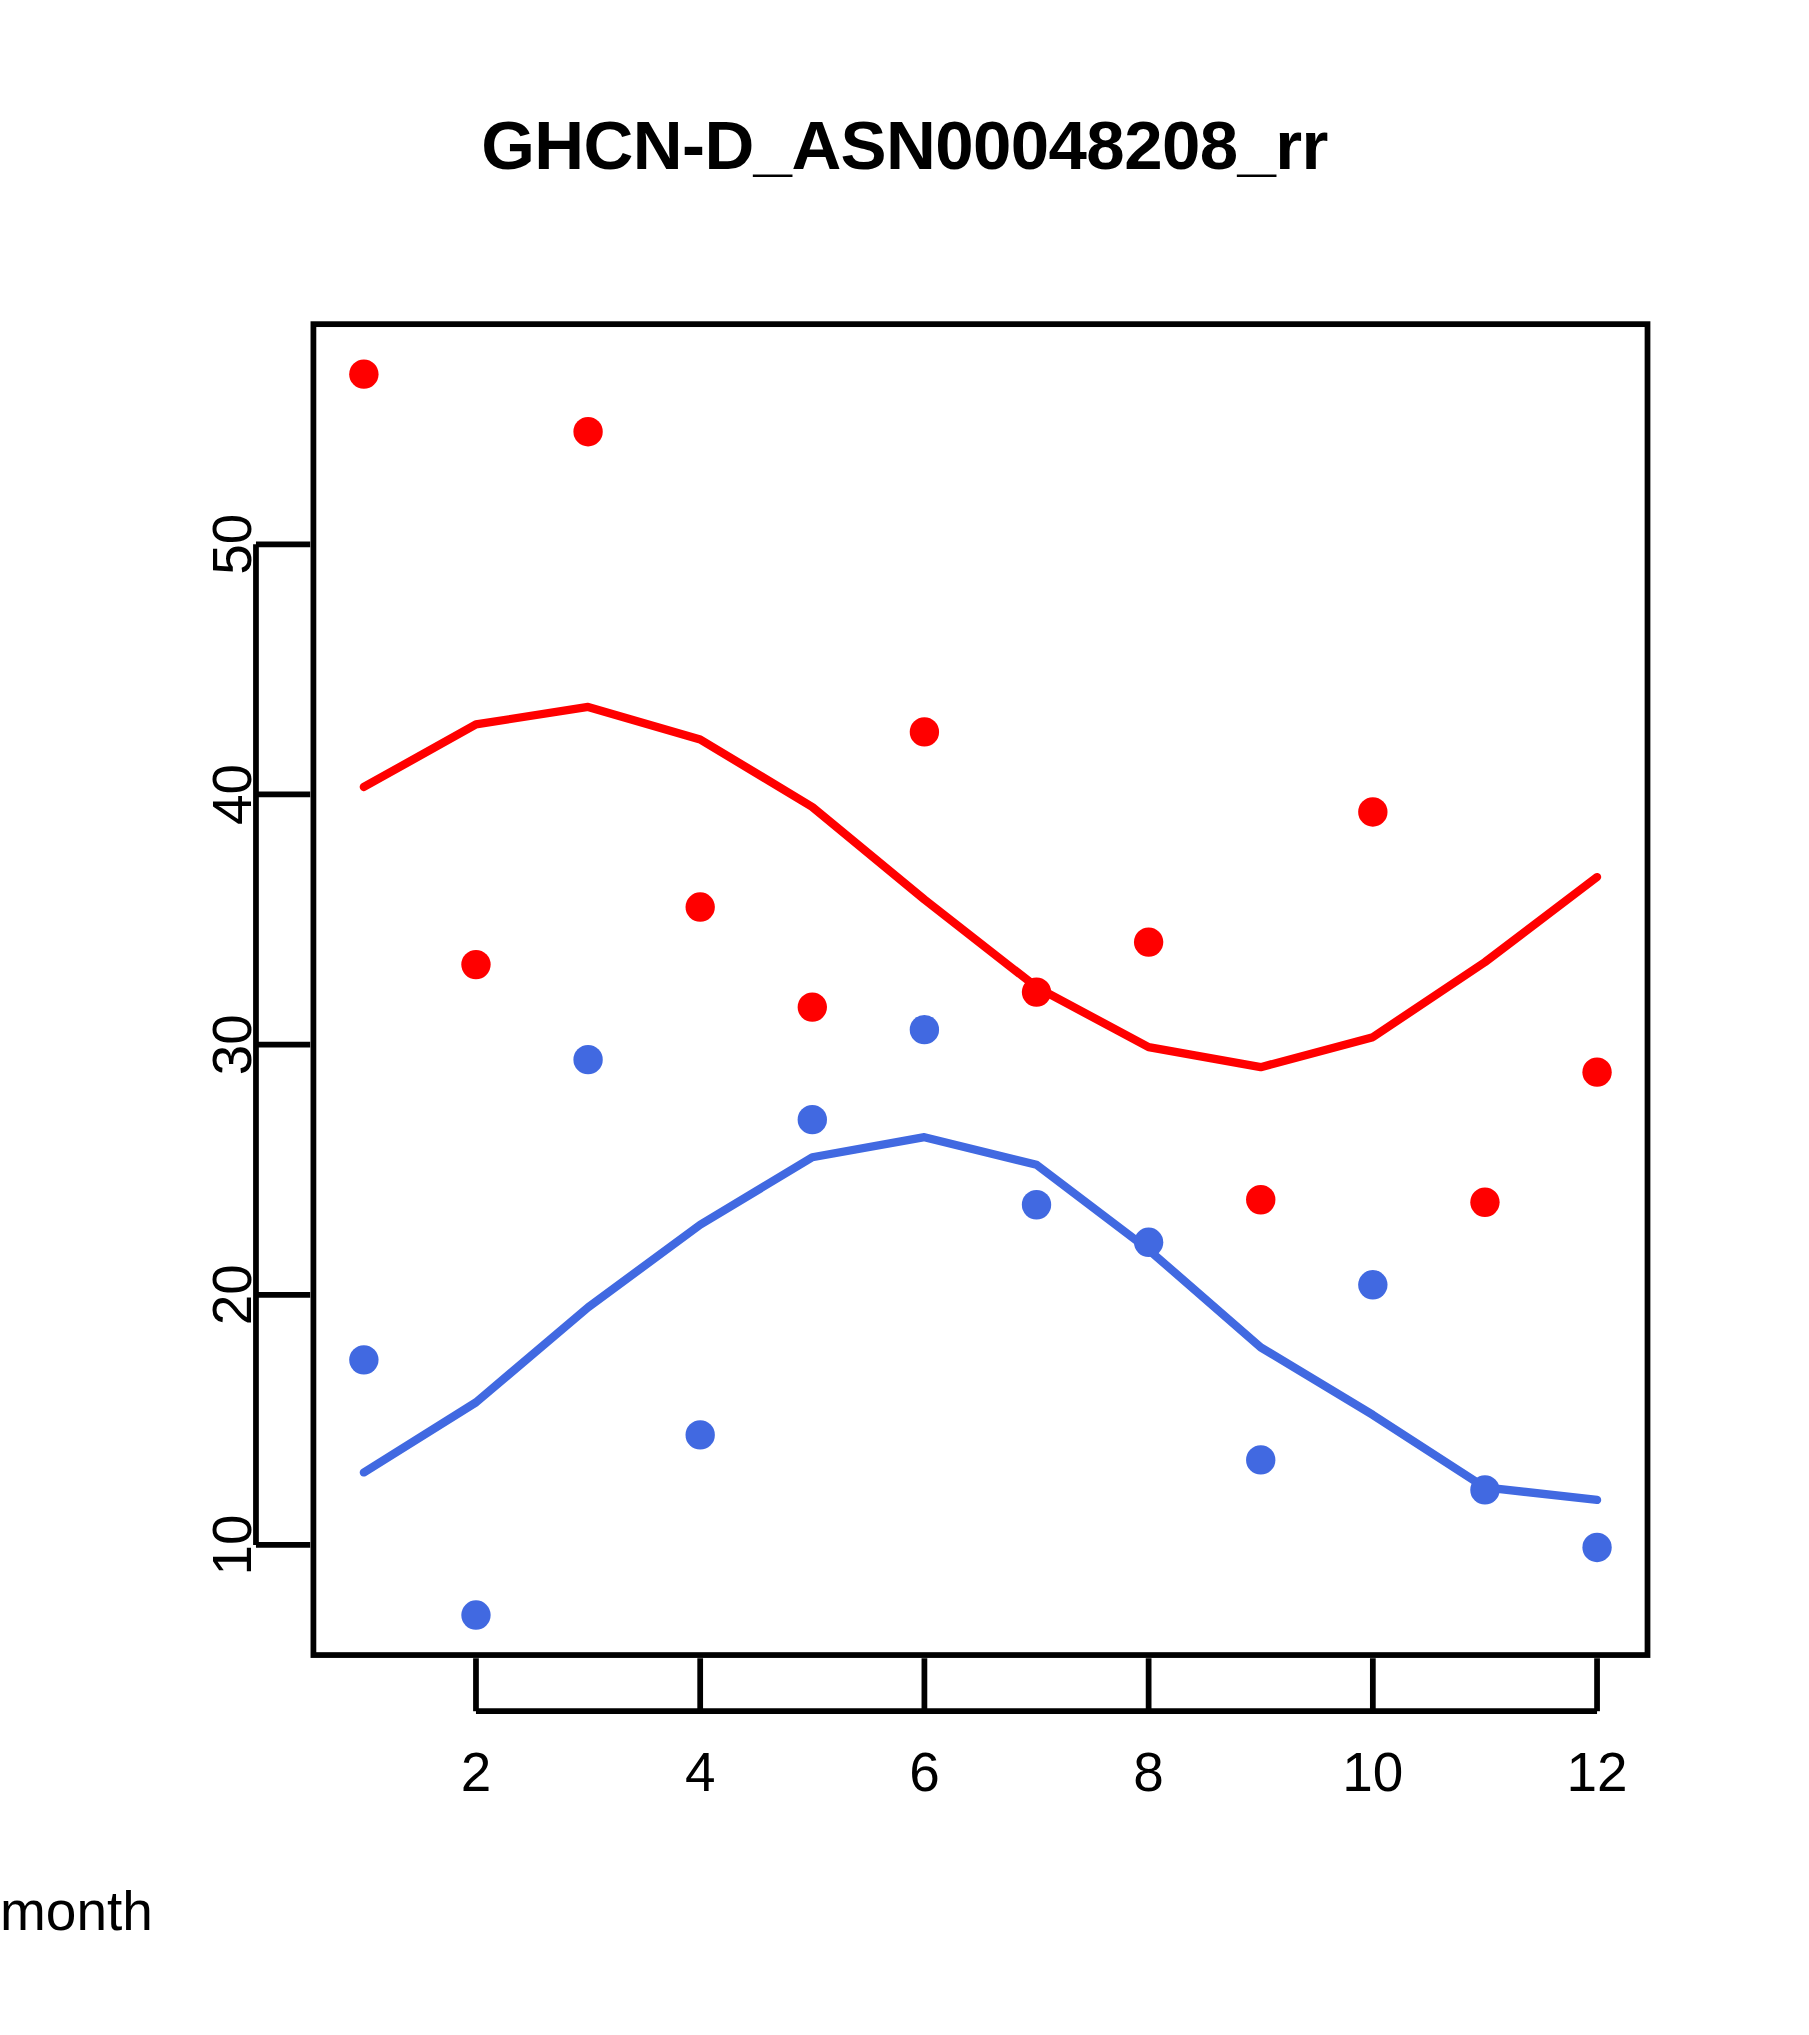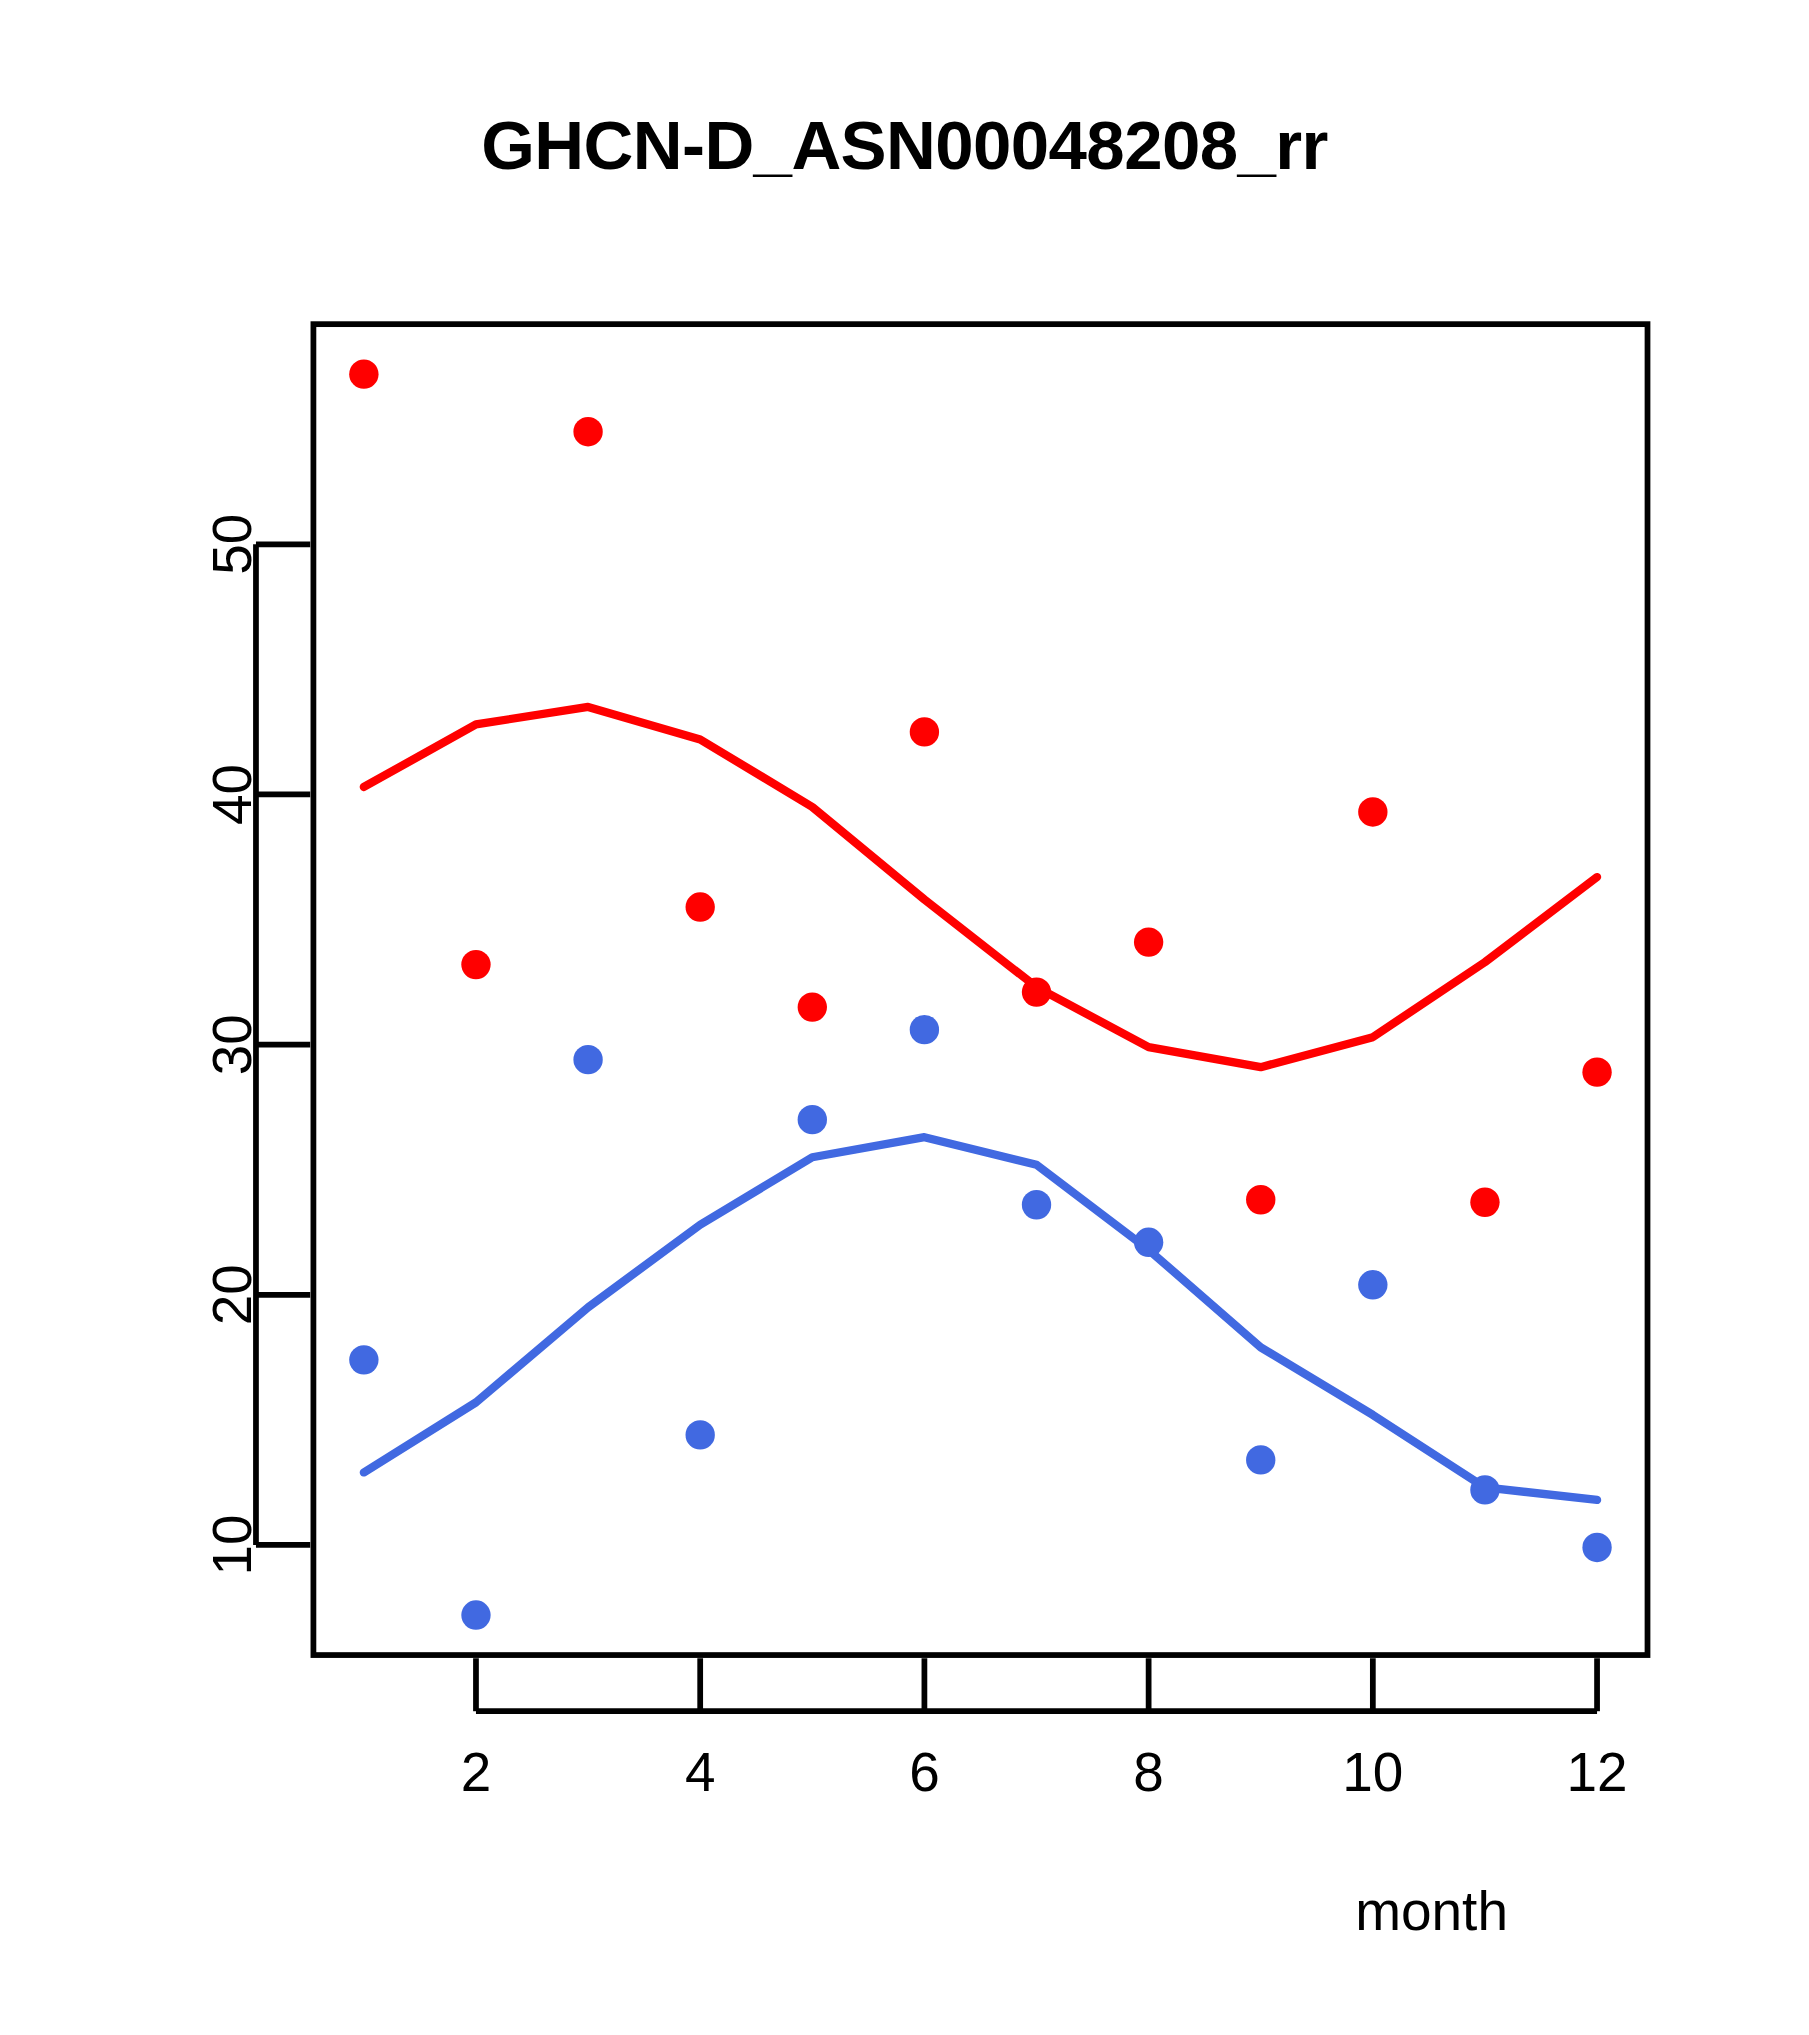--- a/index.html
+++ b/index.html
@@ -32,21 +32,21 @@
     letter-spacing: -0.6px;
     color: #000000;
     line-height: 1.1;
     white-space: pre;
   }
   .xaxis-label {
     position: absolute;
     left: 0;
     top: 1867px;
     width: 1508px;
-    text-align: right;
+    text-align: left;
     font-family: "Liberation Sans", sans-serif;
     font-size: 55px;
     color: #000000;
   }
   .svg-layer {
     position: absolute;
     left: 0;
     top: 0;
   }
   .tick-label-x {

